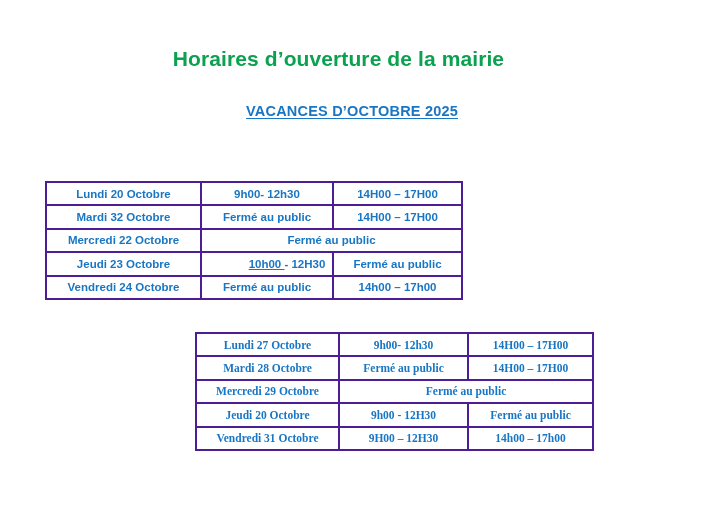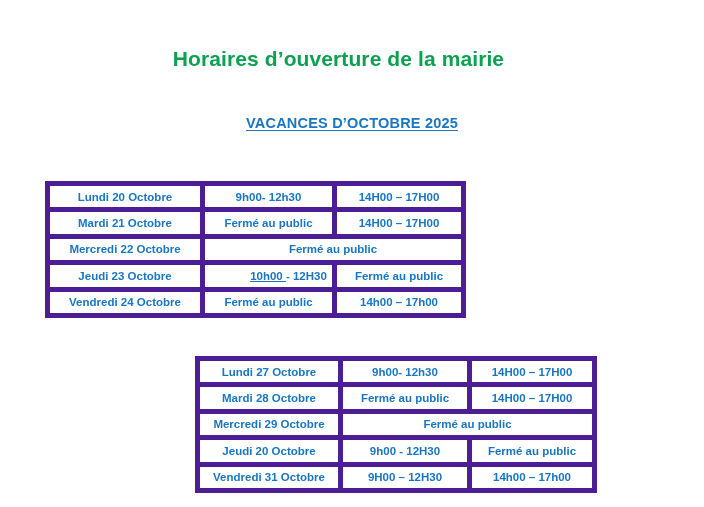--- a/index.html
+++ b/index.html
@@ -24,42 +24,42 @@
     width: 677px;
     text-align: center;
     color: #0AA14F;
     font-size: 21px;
     font-weight: bold;
     letter-spacing: 0.1px;
     white-space: nowrap;
   }
   .page-subtitle {
     position: absolute;
-    top: 103px;
+    top: 91px;
     left: 0;
     width: 704px;
     text-align: center;
     color: #1976C4;
     font-size: 14.5px;
     font-weight: bold;
     text-decoration: underline;
     text-underline-offset: 2px;
     letter-spacing: 0.2px;
     white-space: nowrap;
   }
 
   
   .schedule-table {
     position: absolute;
     border-collapse: collapse;
     table-layout: fixed;
     border: 1.6px solid #121212;
   }
   .schedule-table td {
-    border: 5px solid #4c1d95;
+    border: 2px solid #4c1d95;
     color: #1976C4;
     font-size: 11.5px;
     font-weight: bold;
     text-align: center;
     height: 21.4px;
     padding: 0 2px;
     white-space: nowrap;
     overflow: hidden;
     line-height: 1.05;
   }
@@ -78,21 +78,22 @@
     left: 45px;
     top: 181px;
   }
   #table-october-week1 col.c1 { width: 155px; }
   #table-october-week1 col.c2 { width: 132px; }
   #table-october-week1 col.c3 { width: 129px; }
 
   
   #table-october-week2 {
     left: 195px;
-    top: 356px;
+    top: 332px;
+    font-family: Liberation Serif, serif;
   }
   #table-october-week2 col.c1 { width: 143px; }
   #table-october-week2 col.c2 { width: 129px; }
   #table-october-week2 col.c3 { width: 125px; }
 </style>
 </head>
 <body>
 
 <h1 class="page-title">Horaires d’ouverture de la mairie</h1>
 
@@ -104,21 +105,21 @@
       <col class="c2">
       <col class="c3">
   </colgroup>
   <tbody>
       <tr>
         <td class="day-cell">Lundi 20 Octobre</td>
         <td>9h00- 12h30</td>
         <td>14H00 – 17H00</td>
       </tr>
       <tr>
-        <td class="day-cell">Mardi 21 Octobre</td>
+        <td class="day-cell">Mardi 32 Octobre</td>
         <td>Fermé au public</td>
         <td>14H00 – 17H00</td>
       </tr>
       <tr>
         <td class="day-cell">Mercredi 22 Octobre</td>
         <td colspan="2">Fermé au public</td>
       </tr>
       <tr>
         <td class="day-cell">Jeudi 23 Octobre</td>
         <td><span class="underlined">10h00 </span><span> - 12H30</span></td>

